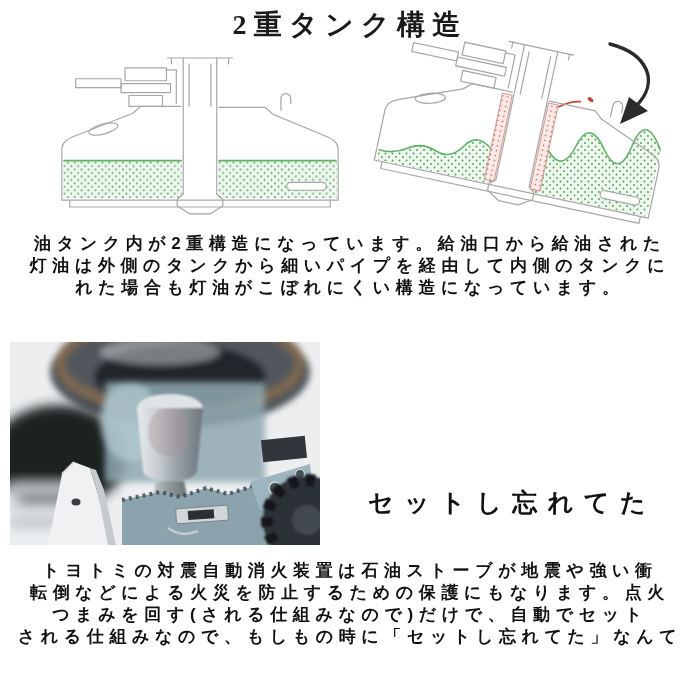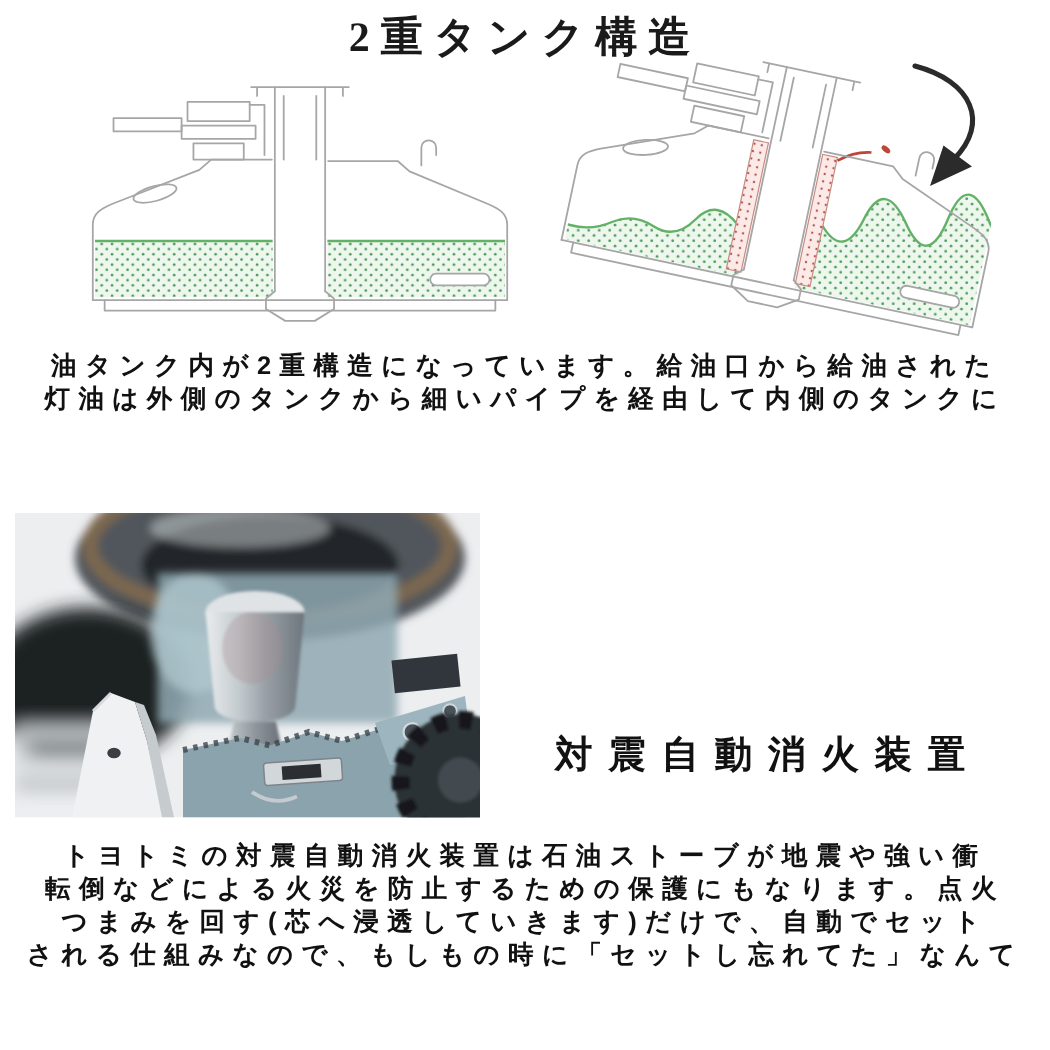--- a/index.html
+++ b/index.html
@@ -93,20 +93,21 @@
     <use href="#heaterBody" xlink:href="#heaterBody" xmlns:xlink="http://www.w3.org/1999/xlink" transform="translate(18,2) rotate(12 150 110)"></use>
     <g>
       <path d="M258,8 C296,18 308,46 284,70" fill="none" stroke="#2b2b2b" stroke-width="3.4" stroke-linecap="round"></path>
       <polygon points="268,88 277,61 296,75" fill="#2b2b2b"></polygon>
     </g>
   </svg>
 
   <div class="para para1">
     <div>油タンク内が2重構造になっています。給油口から給油された</div>
     <div>灯油は外側のタンクから細いパイプを経由して内側のタンクに</div>
+    <div>れた場合も灯油がこぼれにくい構造になっています。</div>
   </div>
 
   <svg class="photo" viewBox="0 0 310 203" xmlns="http://www.w3.org/2000/svg">
     <defs>
       <linearGradient id="metal" x1="0" y1="0" x2="1" y2="0">
         <stop offset="0" stop-color="#e9ecee"></stop>
           <stop offset="0.35" stop-color="#c2c9cd"></stop>
         <stop offset="0.6" stop-color="#99a1a7"></stop>
           <stop offset="1" stop-color="#6e767d"></stop>
       </linearGradient>
@@ -168,22 +169,22 @@
       <path d="M158,186 q14,10 30,3" stroke="#c4cacd" stroke-width="2.5" fill="none"></path>
     </g>
     <g>
       <path d="M38,203 L52,132 64,120 80,126 88,152 98,203 Z" fill="#f0f1f2"></path>
       <path d="M80,126 L88,152 98,203 106,203 94,148 86,128 Z" fill="#c6cbce"></path>
       <ellipse cx="66" cy="160" rx="4.5" ry="3.5" fill="#3a3e42"></ellipse>
       <path d="M52,132 L64,120" stroke="#d8dbdd" stroke-width="2"></path>
     </g>
   </svg>
 
-  <h2 class="title-sans">対震自動消火装置</h2>
+  <h2 class="title-sans">セットし忘れてた</h2>
 
   <div class="para para2">
     <div>トヨトミの対震自動消火装置は石油ストーブが地震や強い衝</div>
     <div>転倒などによる火災を防止するための保護にもなります。点火</div>
-    <div>つまみを回す(芯へ浸透していきます)だけで、自動でセット</div>
+    <div>つまみを回す(される仕組みなので)だけで、自動でセット</div>
     <div>される仕組みなので、もしもの時に「セットし忘れてた」なんて</div>
   </div>
 
 </div>
 
 </body></html>

